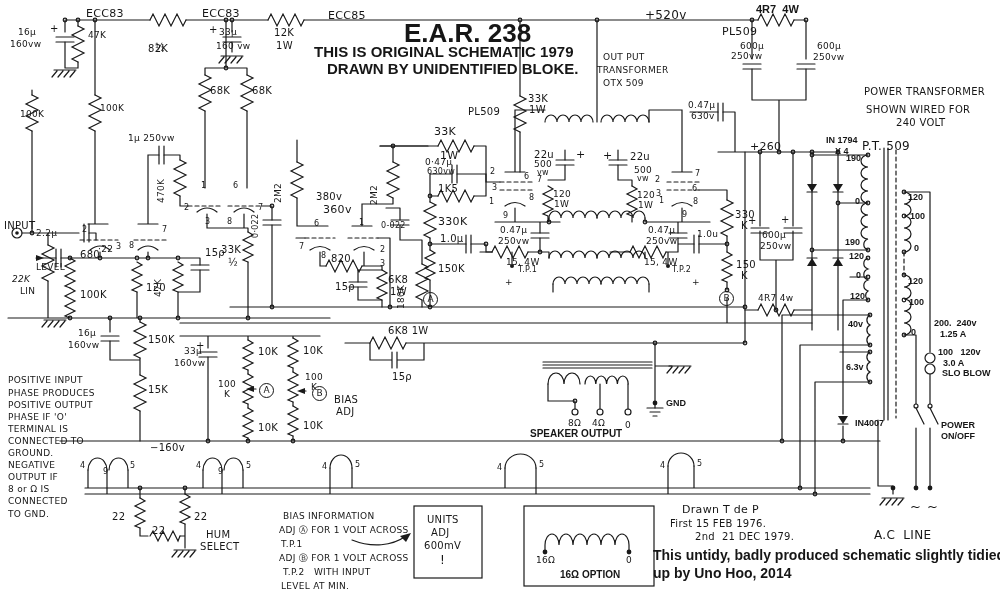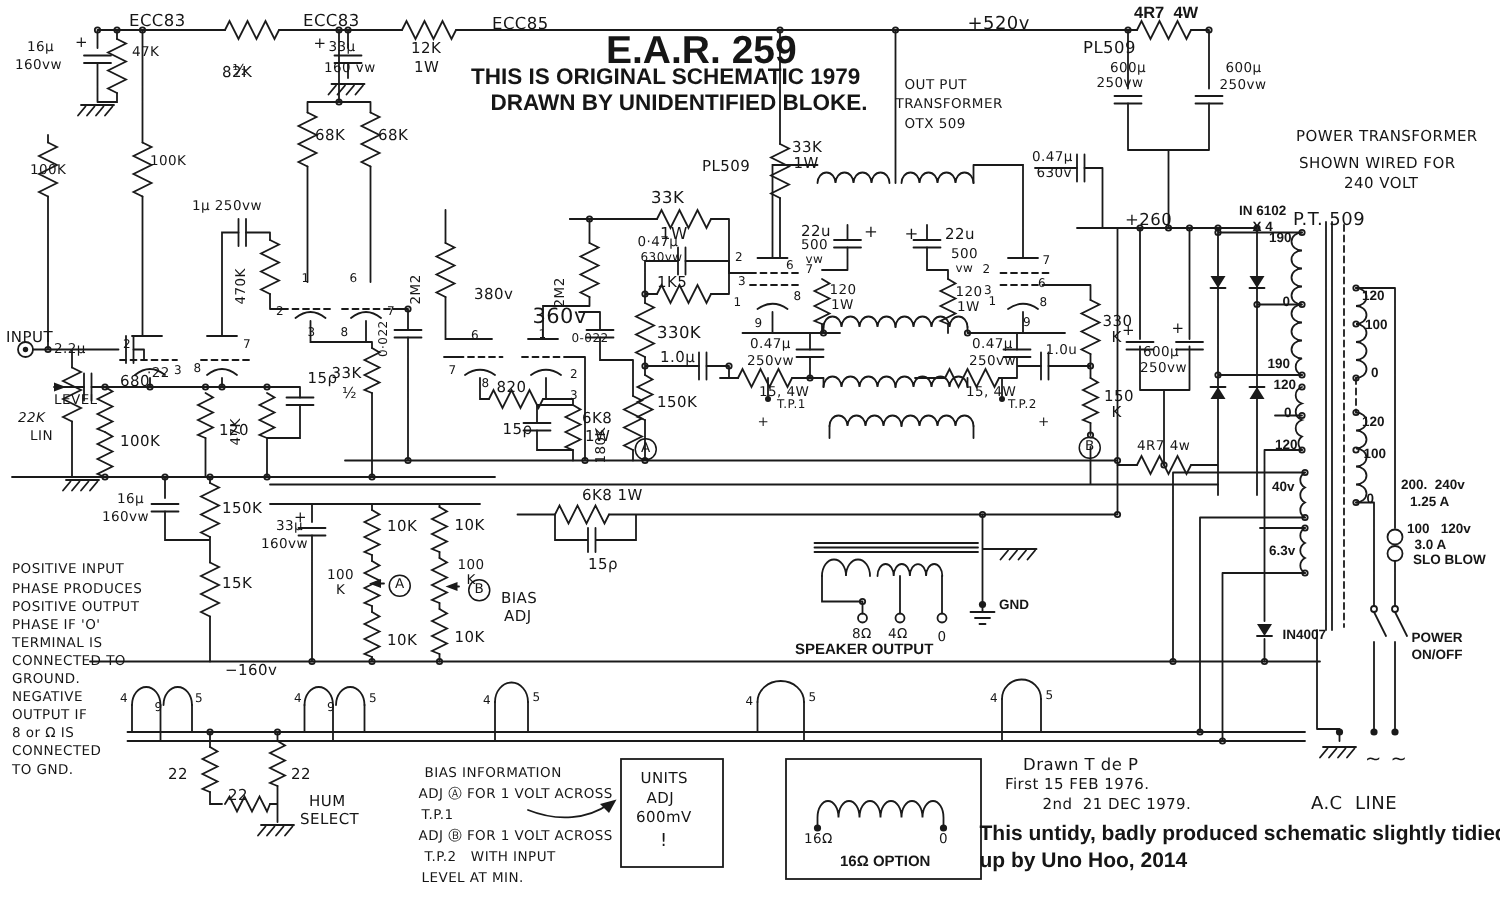--- a/index.html
+++ b/index.html
@@ -297,21 +297,21 @@
           <circle cx="140" cy="488" r="1.8"></circle>
           <circle cx="185" cy="488" r="1.8"></circle>
       </g>
     </g>
   </svg>
 
   <div id="labels">
       <span class="lb" style="left: 86px; top: 8px; font-size: 11px;">ECC83</span>
       <span class="lb" style="left: 202px; top: 8px; font-size: 11px;">ECC83</span>
       <span class="lb" style="left: 328px; top: 10px; font-size: 11px;">ECC85</span>
-      <span class="lb t" style="left: 404px; top: 20px;">E.A.R. 259</span>
+      <span class="lb t" style="left: 404px; top: 20px;">E.A.R. 238</span>
       <span class="lb s1" style="left: 314px; top: 44px;">THIS IS ORIGINAL SCHEMATIC 1979</span>
       <span class="lb s1" style="left: 327px; top: 61px;">DRAWN BY UNIDENTIFIED BLOKE.</span>
       <span class="lb" style="left: 645px; top: 9px; font-size: 12px;">+520v</span>
       <span class="lb" style="left: 722px; top: 26px; font-size: 11px;">PL509</span>
       <span class="lb p" style="left: 756px; top: 4px; font-size: 11px;">4R7  4W</span>
       <span class="lb" style="left: 740px; top: 42px; font-size: 9px;">600μ</span>
       <span class="lb" style="left: 731px; top: 52px; font-size: 9px;">250vw</span>
       <span class="lb" style="left: 817px; top: 42px; font-size: 9px;">600μ</span>
       <span class="lb" style="left: 813px; top: 53px; font-size: 9px;">250vw</span>
       <span class="lb" style="left: 603px; top: 53px; font-size: 9px;">OUT PUT</span>
@@ -320,21 +320,21 @@
       <span class="lb" style="left: 864px; top: 87px; font-size: 10px;">POWER TRANSFORMER</span>
       <span class="lb" style="left: 866px; top: 105px; font-size: 10px;">SHOWN WIRED FOR</span>
       <span class="lb" style="left: 896px; top: 118px; font-size: 10px;">240 VOLT</span>
       <span class="lb" style="left: 468px; top: 107px; font-size: 10px;">PL509</span>
       <span class="lb" style="left: 528px; top: 94px; font-size: 10px;">33K</span>
       <span class="lb" style="left: 529px; top: 105px; font-size: 10px;">1W</span>
       <span class="lb" style="left: 434px; top: 126px; font-size: 11px;">33K</span>
       <span class="lb" style="left: 440px; top: 150px; font-size: 11px;">1W</span>
       <span class="lb" style="left: 688px; top: 101px; font-size: 9px;">0.47μ</span>
       <span class="lb" style="left: 691px; top: 112px; font-size: 9px;">630v</span>
-      <span class="lb p" style="left: 826px; top: 136px; font-size: 9px;">IN 6102</span>
+      <span class="lb p" style="left: 826px; top: 136px; font-size: 9px;">IN 1794</span>
       <span class="lb p" style="left: 835px; top: 147px; font-size: 9px;">X 4</span>
       <span class="lb" style="left: 862px; top: 140px; font-size: 12px;">P.T. 509</span>
       <span class="lb" style="left: 750px; top: 141px; font-size: 11px;">+260</span>
       <span class="lb" style="left: 18px; top: 28px; font-size: 9px;">16μ</span>
       <span class="lb" style="left: 10px; top: 40px; font-size: 9px;">160vw</span>
       <span class="lb" style="left: 50px; top: 24px; font-size: 10px;">+</span>
       <span class="lb" style="left: 88px; top: 31px; font-size: 9px;">47K</span>
       <span class="lb" style="left: 148px; top: 44px; font-size: 10px;">82K</span>
       <span class="lb" style="left: 155px; top: 43px; font-size: 10px;">½</span>
       <span class="lb" style="left: 209px; top: 25px; font-size: 10px;">+</span>
@@ -346,21 +346,21 @@
       <span class="lb" style="left: 100px; top: 104px; font-size: 9px;">100K</span>
       <span class="lb" style="left: 210px; top: 86px; font-size: 10px;">68K</span>
       <span class="lb" style="left: 252px; top: 86px; font-size: 10px;">68K</span>
       <span class="lb" style="left: 128px; top: 134px; font-size: 9px;">1μ 250vw</span>
       <span class="lb r" style="left: 166px; top: 194px; font-size: 9px;">470K</span>
       <span class="lb r" style="left: 283px; top: 194px; font-size: 9px;">2M2</span>
       <span class="lb r" style="left: 379px; top: 196px; font-size: 9px;">2M2</span>
       <span class="lb r" style="left: 260px; top: 230px; font-size: 8px;">0·022</span>
       <span class="lb" style="left: 381px; top: 222px; font-size: 8px;">0-022</span>
       <span class="lb" style="left: 316px; top: 192px; font-size: 10px;">380v</span>
-      <span class="lb" style="left: 355px; top: 204px; font-size: 14px;">360v</span>
+      <span class="lb" style="left: 323px; top: 204px; font-size: 11px;">360v</span>
       <span class="lb" style="left: 4px; top: 221px; font-size: 10px;">INPUT</span>
       <span class="lb" style="left: 36px; top: 229px; font-size: 9px;">2.2μ</span>
       <span class="lb" style="left: 20px; top: 263px; font-size: 9px; margin-left: 16px;">LEVEL</span>
       <span class="lb" style="left: 64px; top: 245px; font-size: 9px; padding-left: 34px;">·22</span>
       <span class="lb" style="left: 12px; top: 275px; font-size: 9px; font-style: italic;">22K</span>
       <span class="lb" style="left: 20px; top: 287px; font-size: 9px;">LIN</span>
       <span class="lb" style="left: 80px; top: 250px; font-size: 10px;">680</span>
       <span class="lb" style="left: 80px; top: 290px; font-size: 10px;">100K</span>
       <span class="lb" style="left: 146px; top: 283px; font-size: 10px;">120</span>
       <span class="lb r" style="left: 163px; top: 288px; font-size: 9px;">47K</span>

